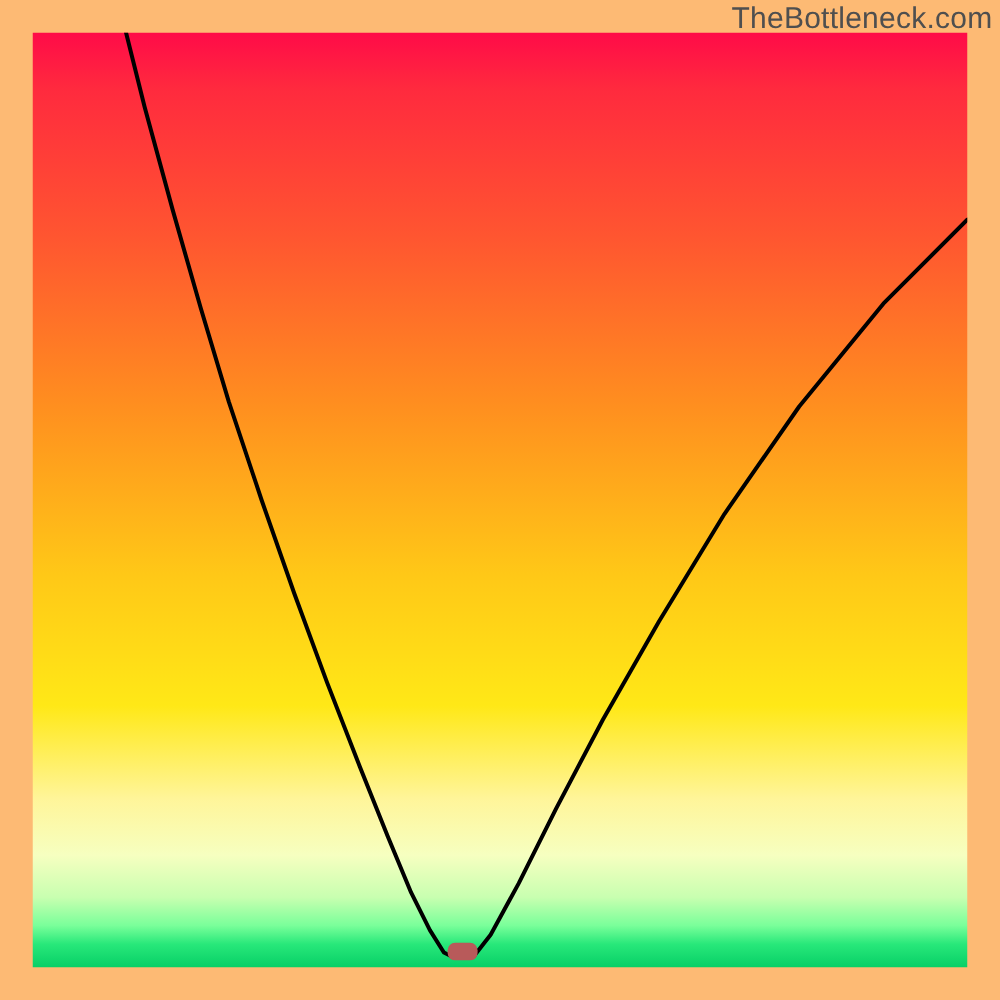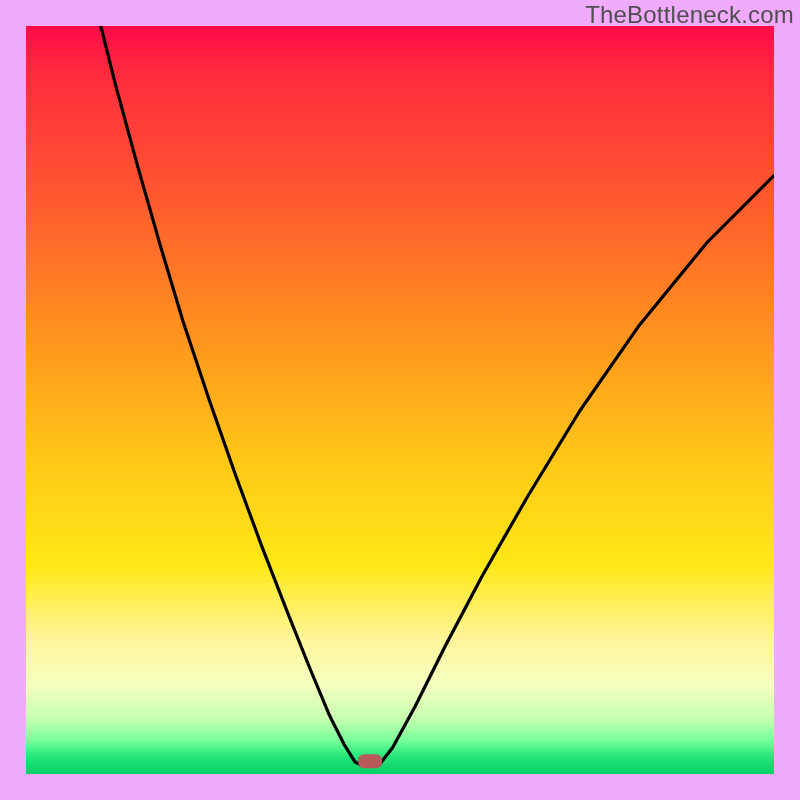--- a/index.html
+++ b/index.html
@@ -10,21 +10,21 @@
     background: #000;
     overflow: hidden;
     font-family: Arial, Helvetica, sans-serif;
   }
   .frame {
     position: absolute;
     left: 0;
     top: 0;
     width: 800px;
     height: 800px;
-    background: #f0abfc;
+    background: #fdba74;
   }
   .plot-area {
     position: absolute;
     left: 26px;
     top: 26px;
     width: 748px;
     height: 748px;
     overflow: hidden;
   }
   .gradient {

